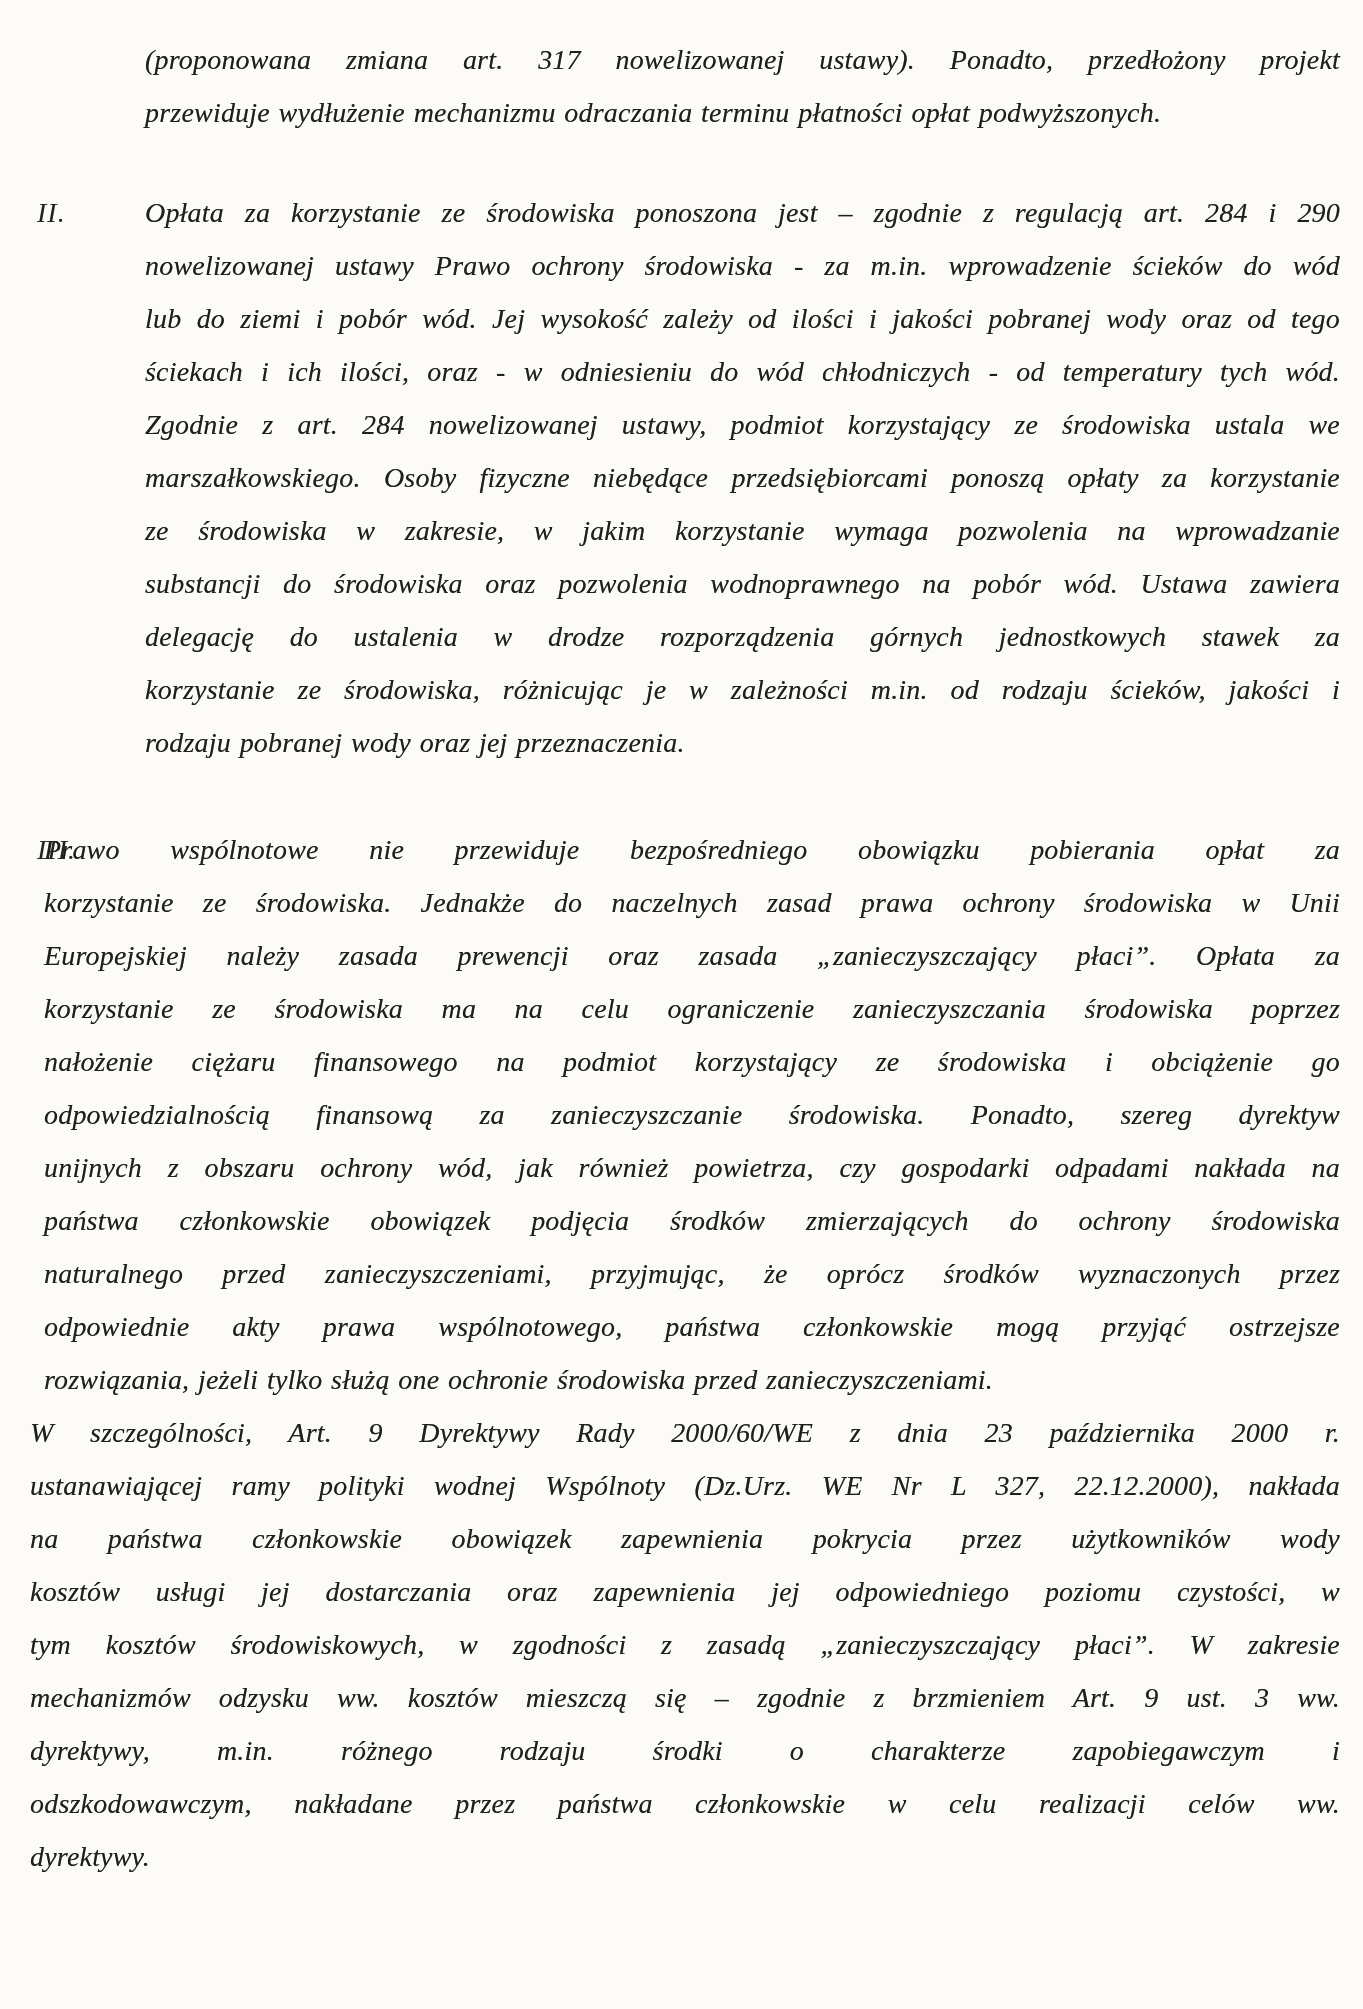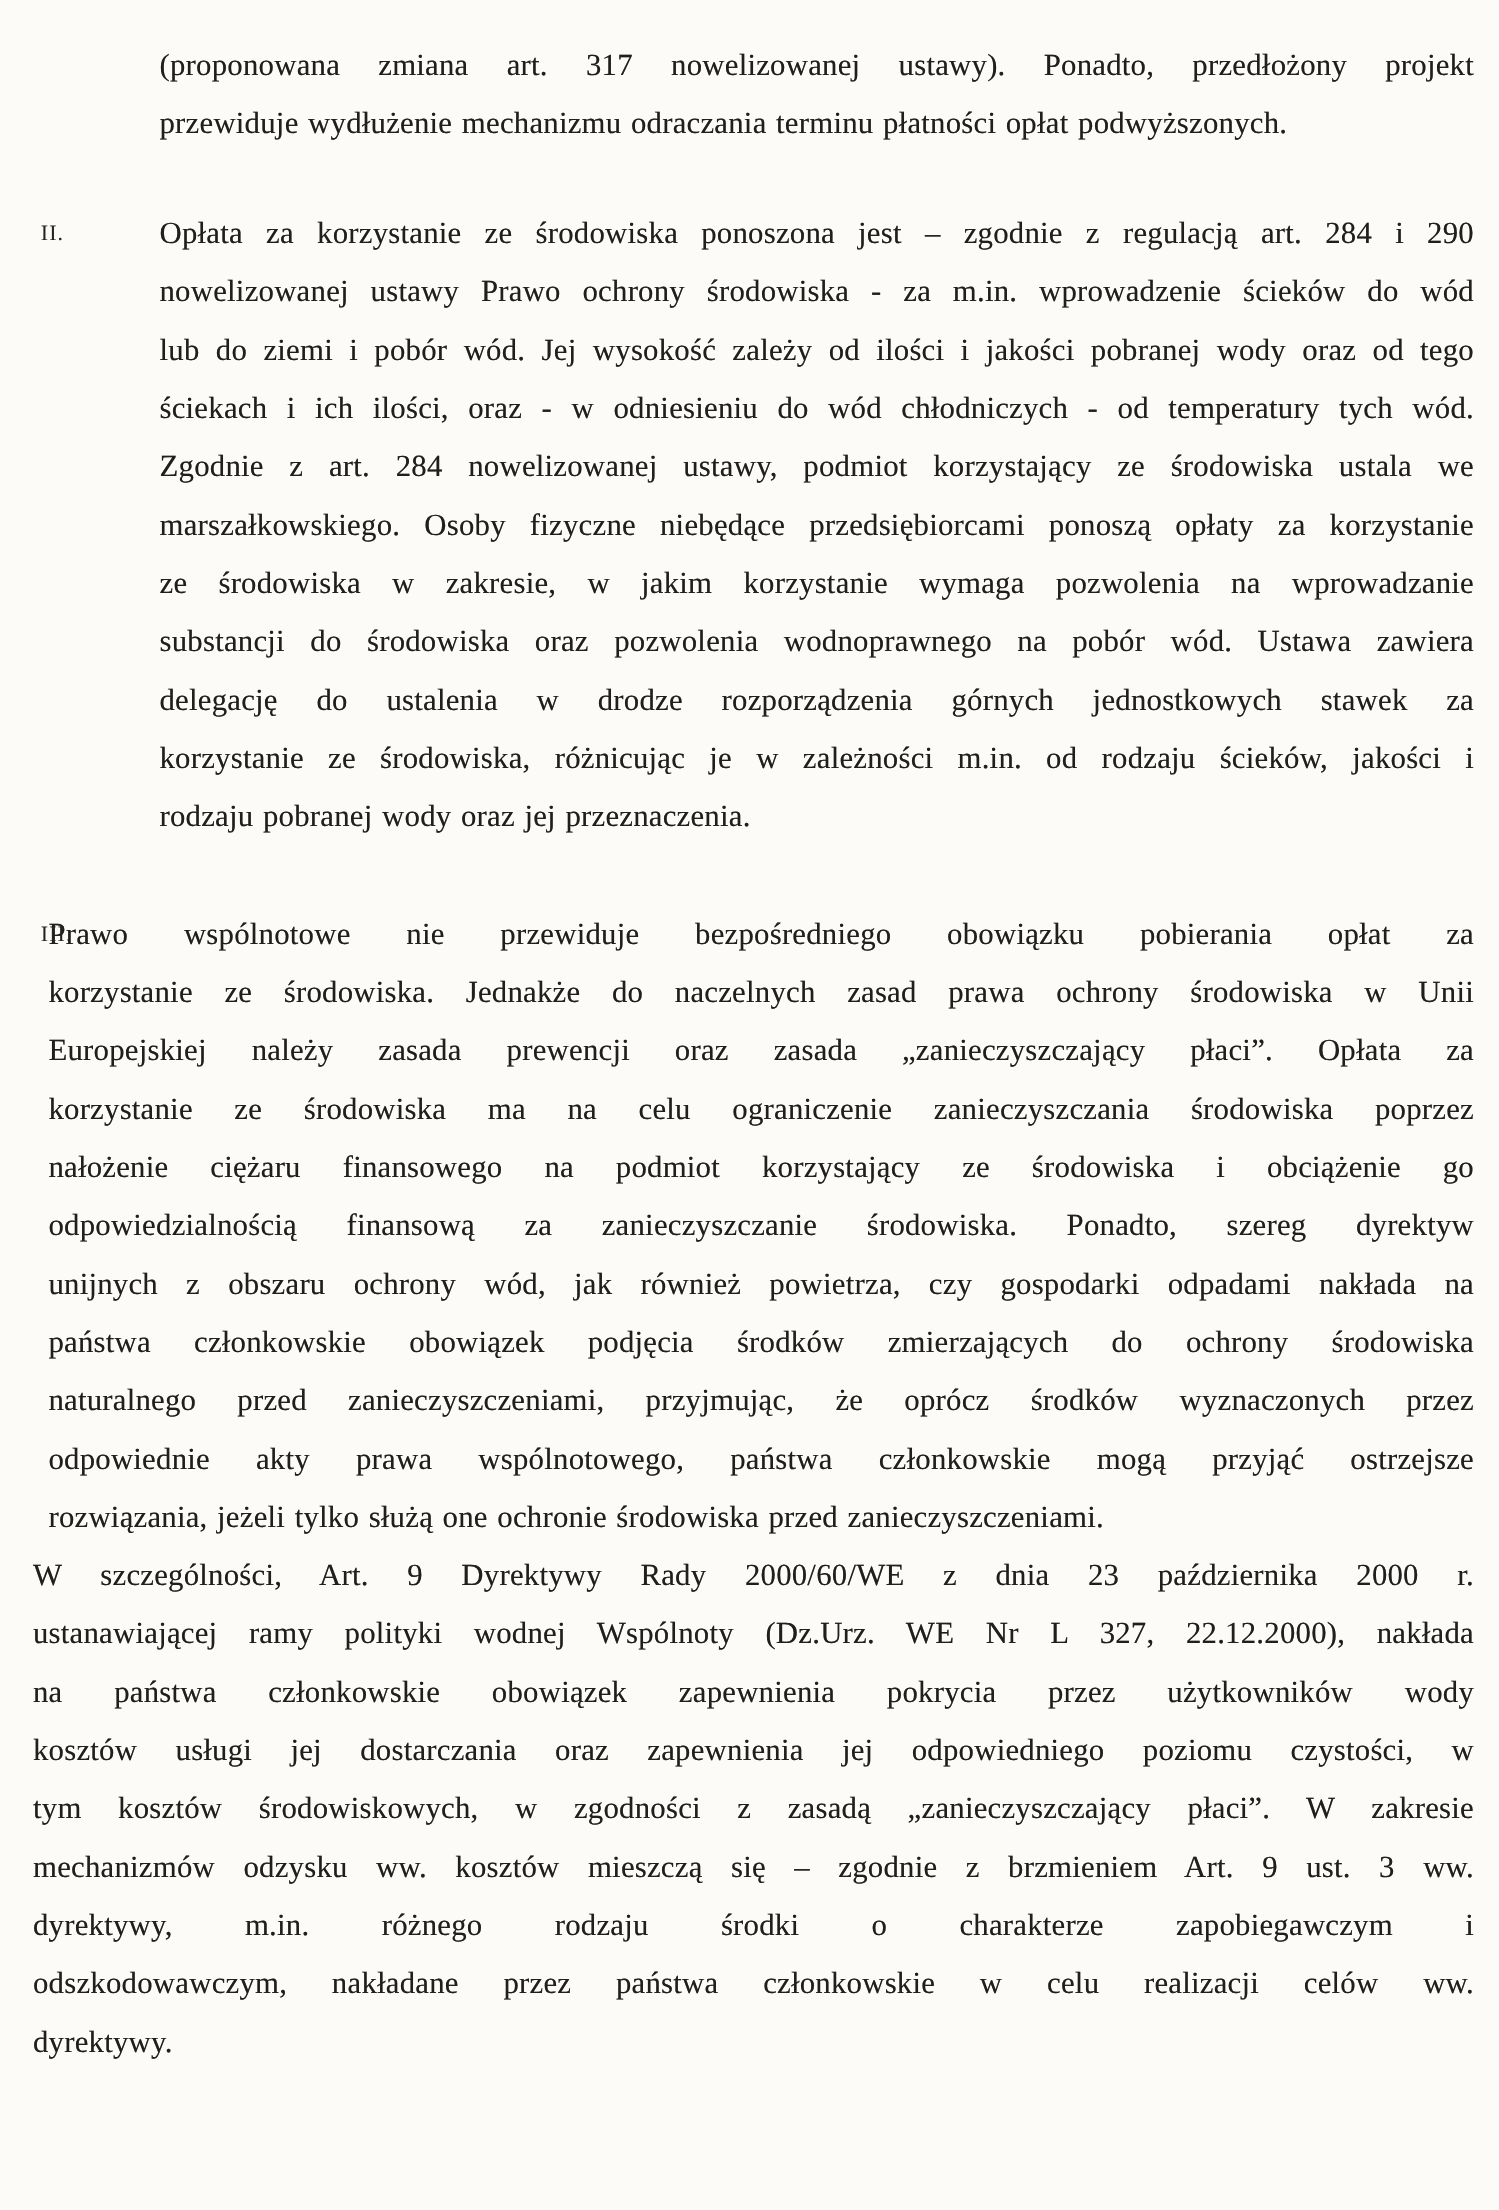--- a/index.html
+++ b/index.html
@@ -11,37 +11,38 @@
     background: #fcfbf8;
     overflow: hidden;
     font-family: "Liberation Serif", "DejaVu Serif", serif;
     color: #1f1f1e;
   }
   .content {
     position: absolute;
     left: 0;
     top: 33px;
     width: 1103px;
+    font-style: italic;
   }
   .block {
     position: relative;
     padding-left: 145px;
     padding-right: 23px;
     box-sizing: border-box;
     width: 1363px;
   }
   .block-intro      { margin-top: 0; }
   .block-ii         { margin-top: 47px; }
   .block-iii        { margin-top: 54px; padding-left: 44px; }
   .block-iii-cont   { margin-top: 0; padding-left: 30px; }
   .numeral {
     position: absolute;
     left: 37px;
     top: 0;
-    font-size: 20px;
+    font-size: 28px;
     line-height: 53px;
     letter-spacing: 1px;
     color: #232322;
   }
   .para { width: 100%; }
   .line {
     font-size: 28px;
     line-height: 53px;
     text-align: justify;
     text-align-last: justify;

